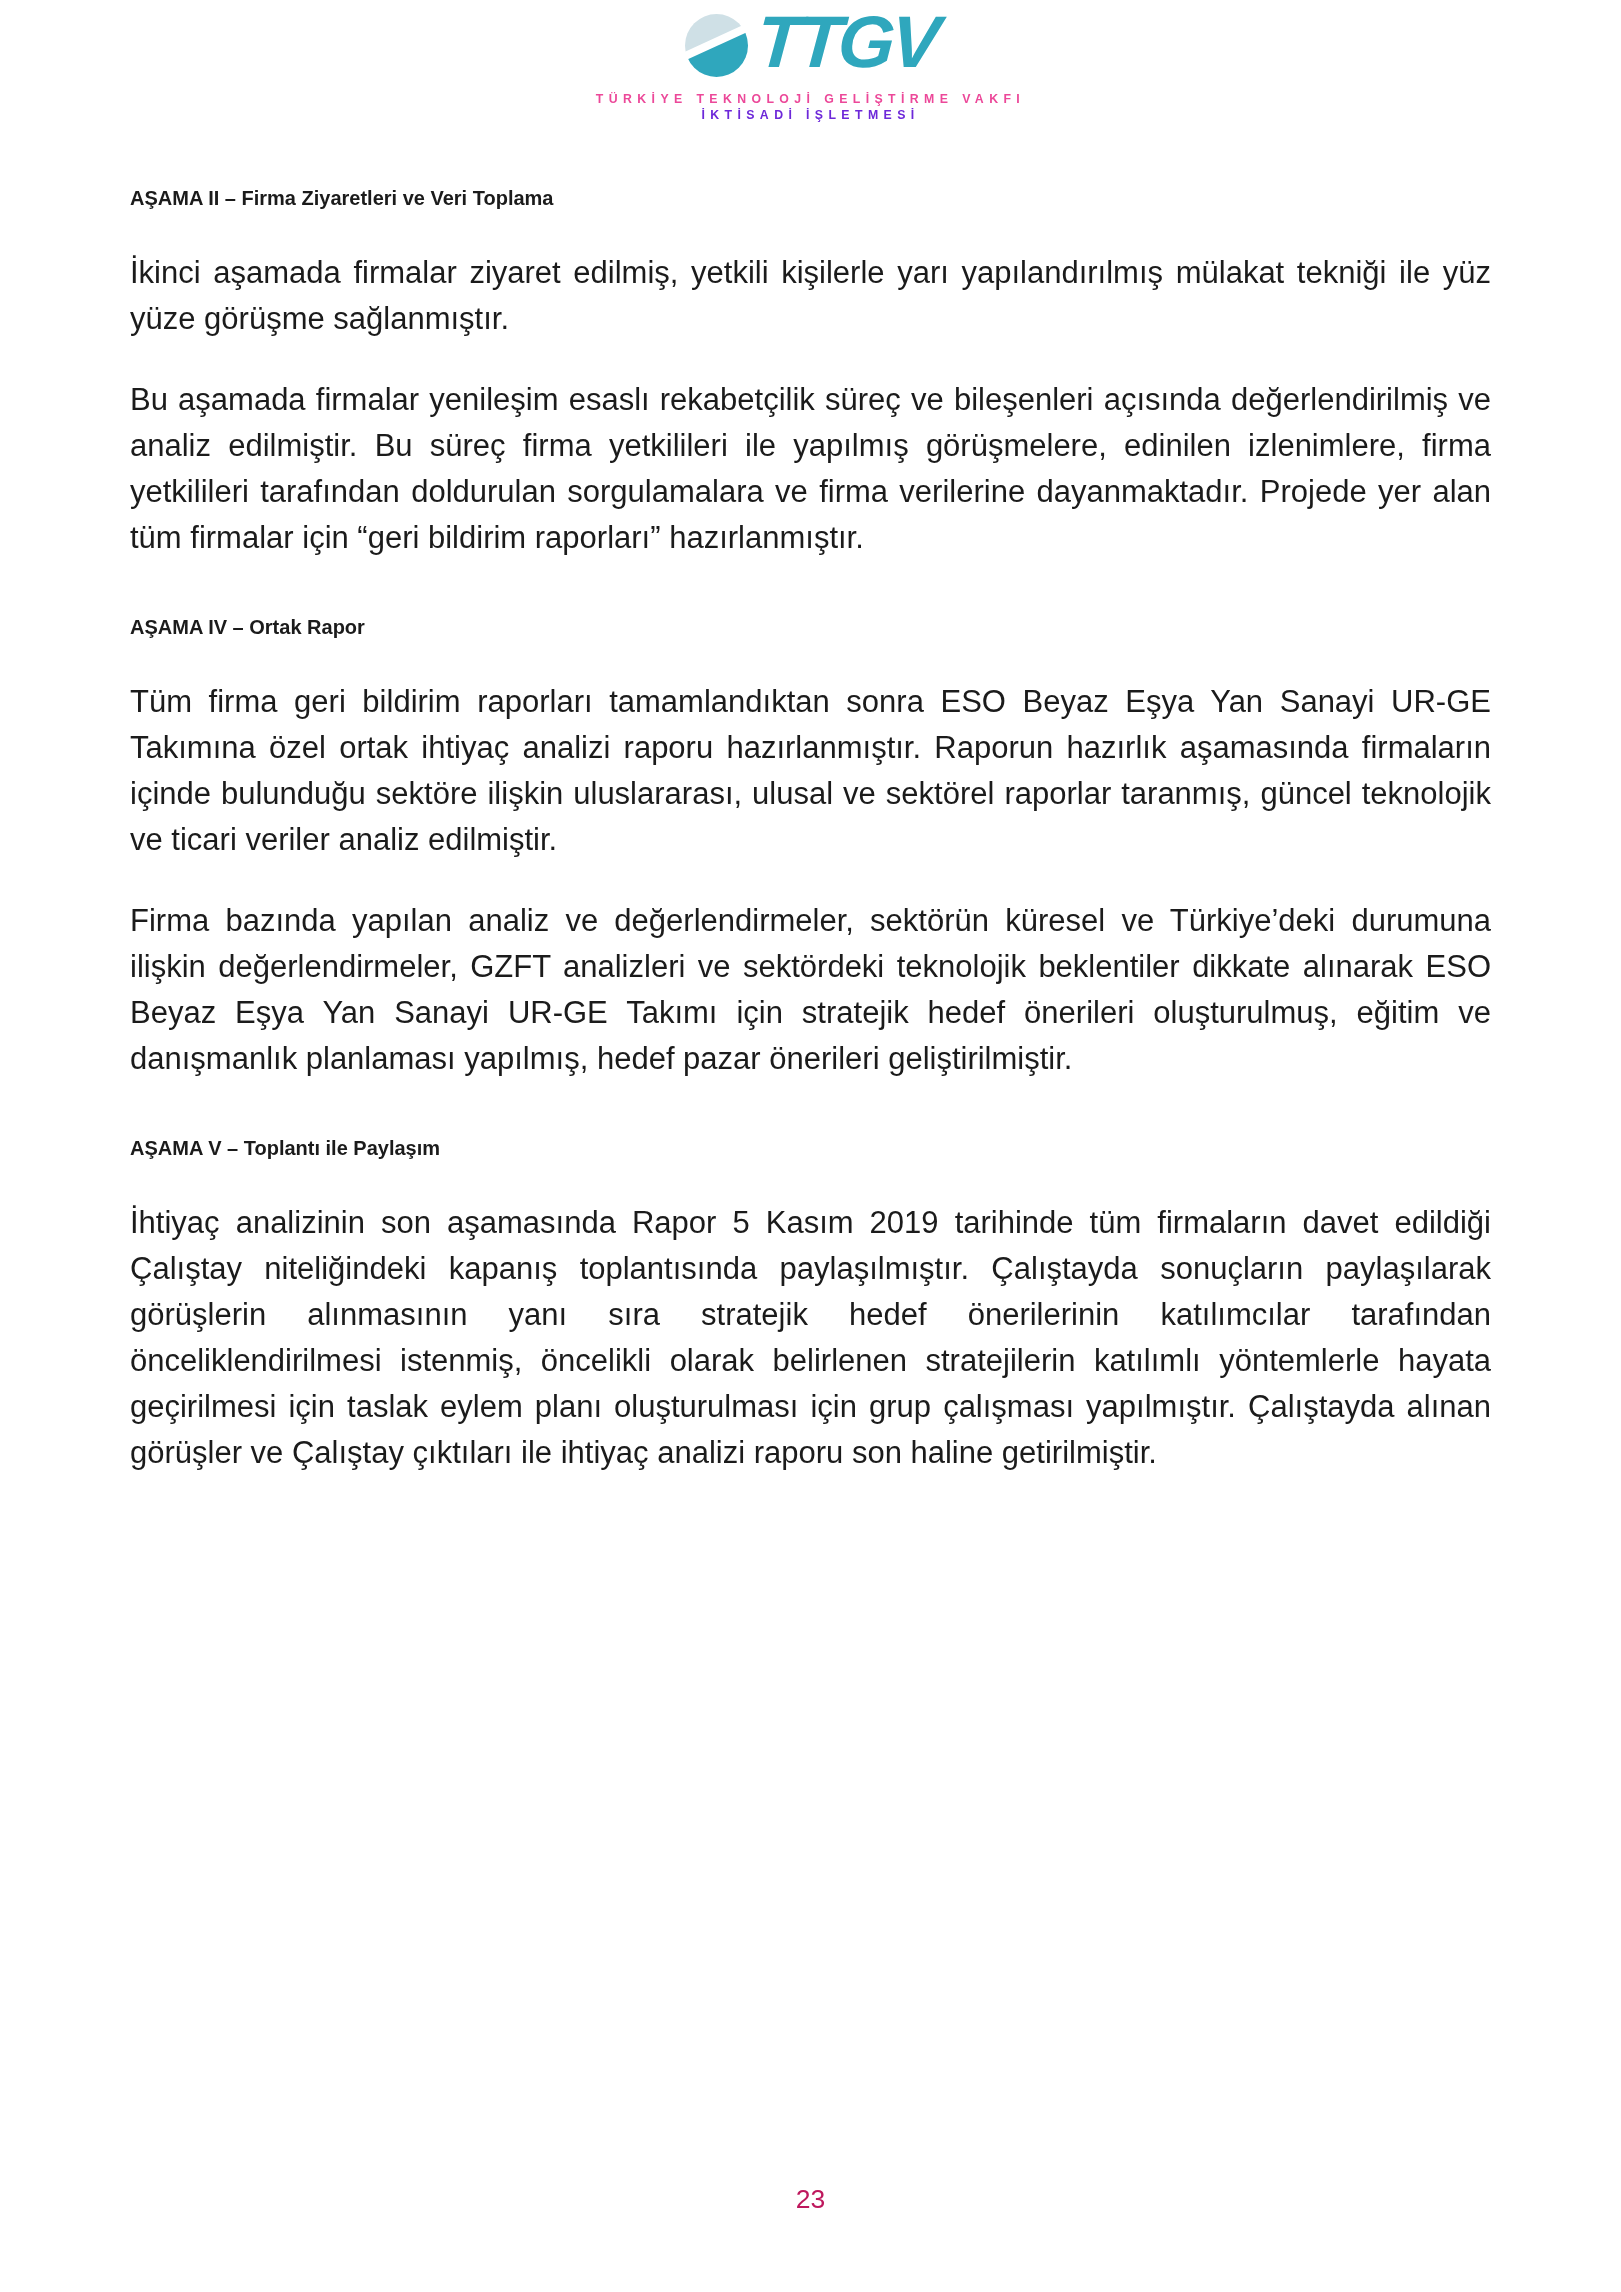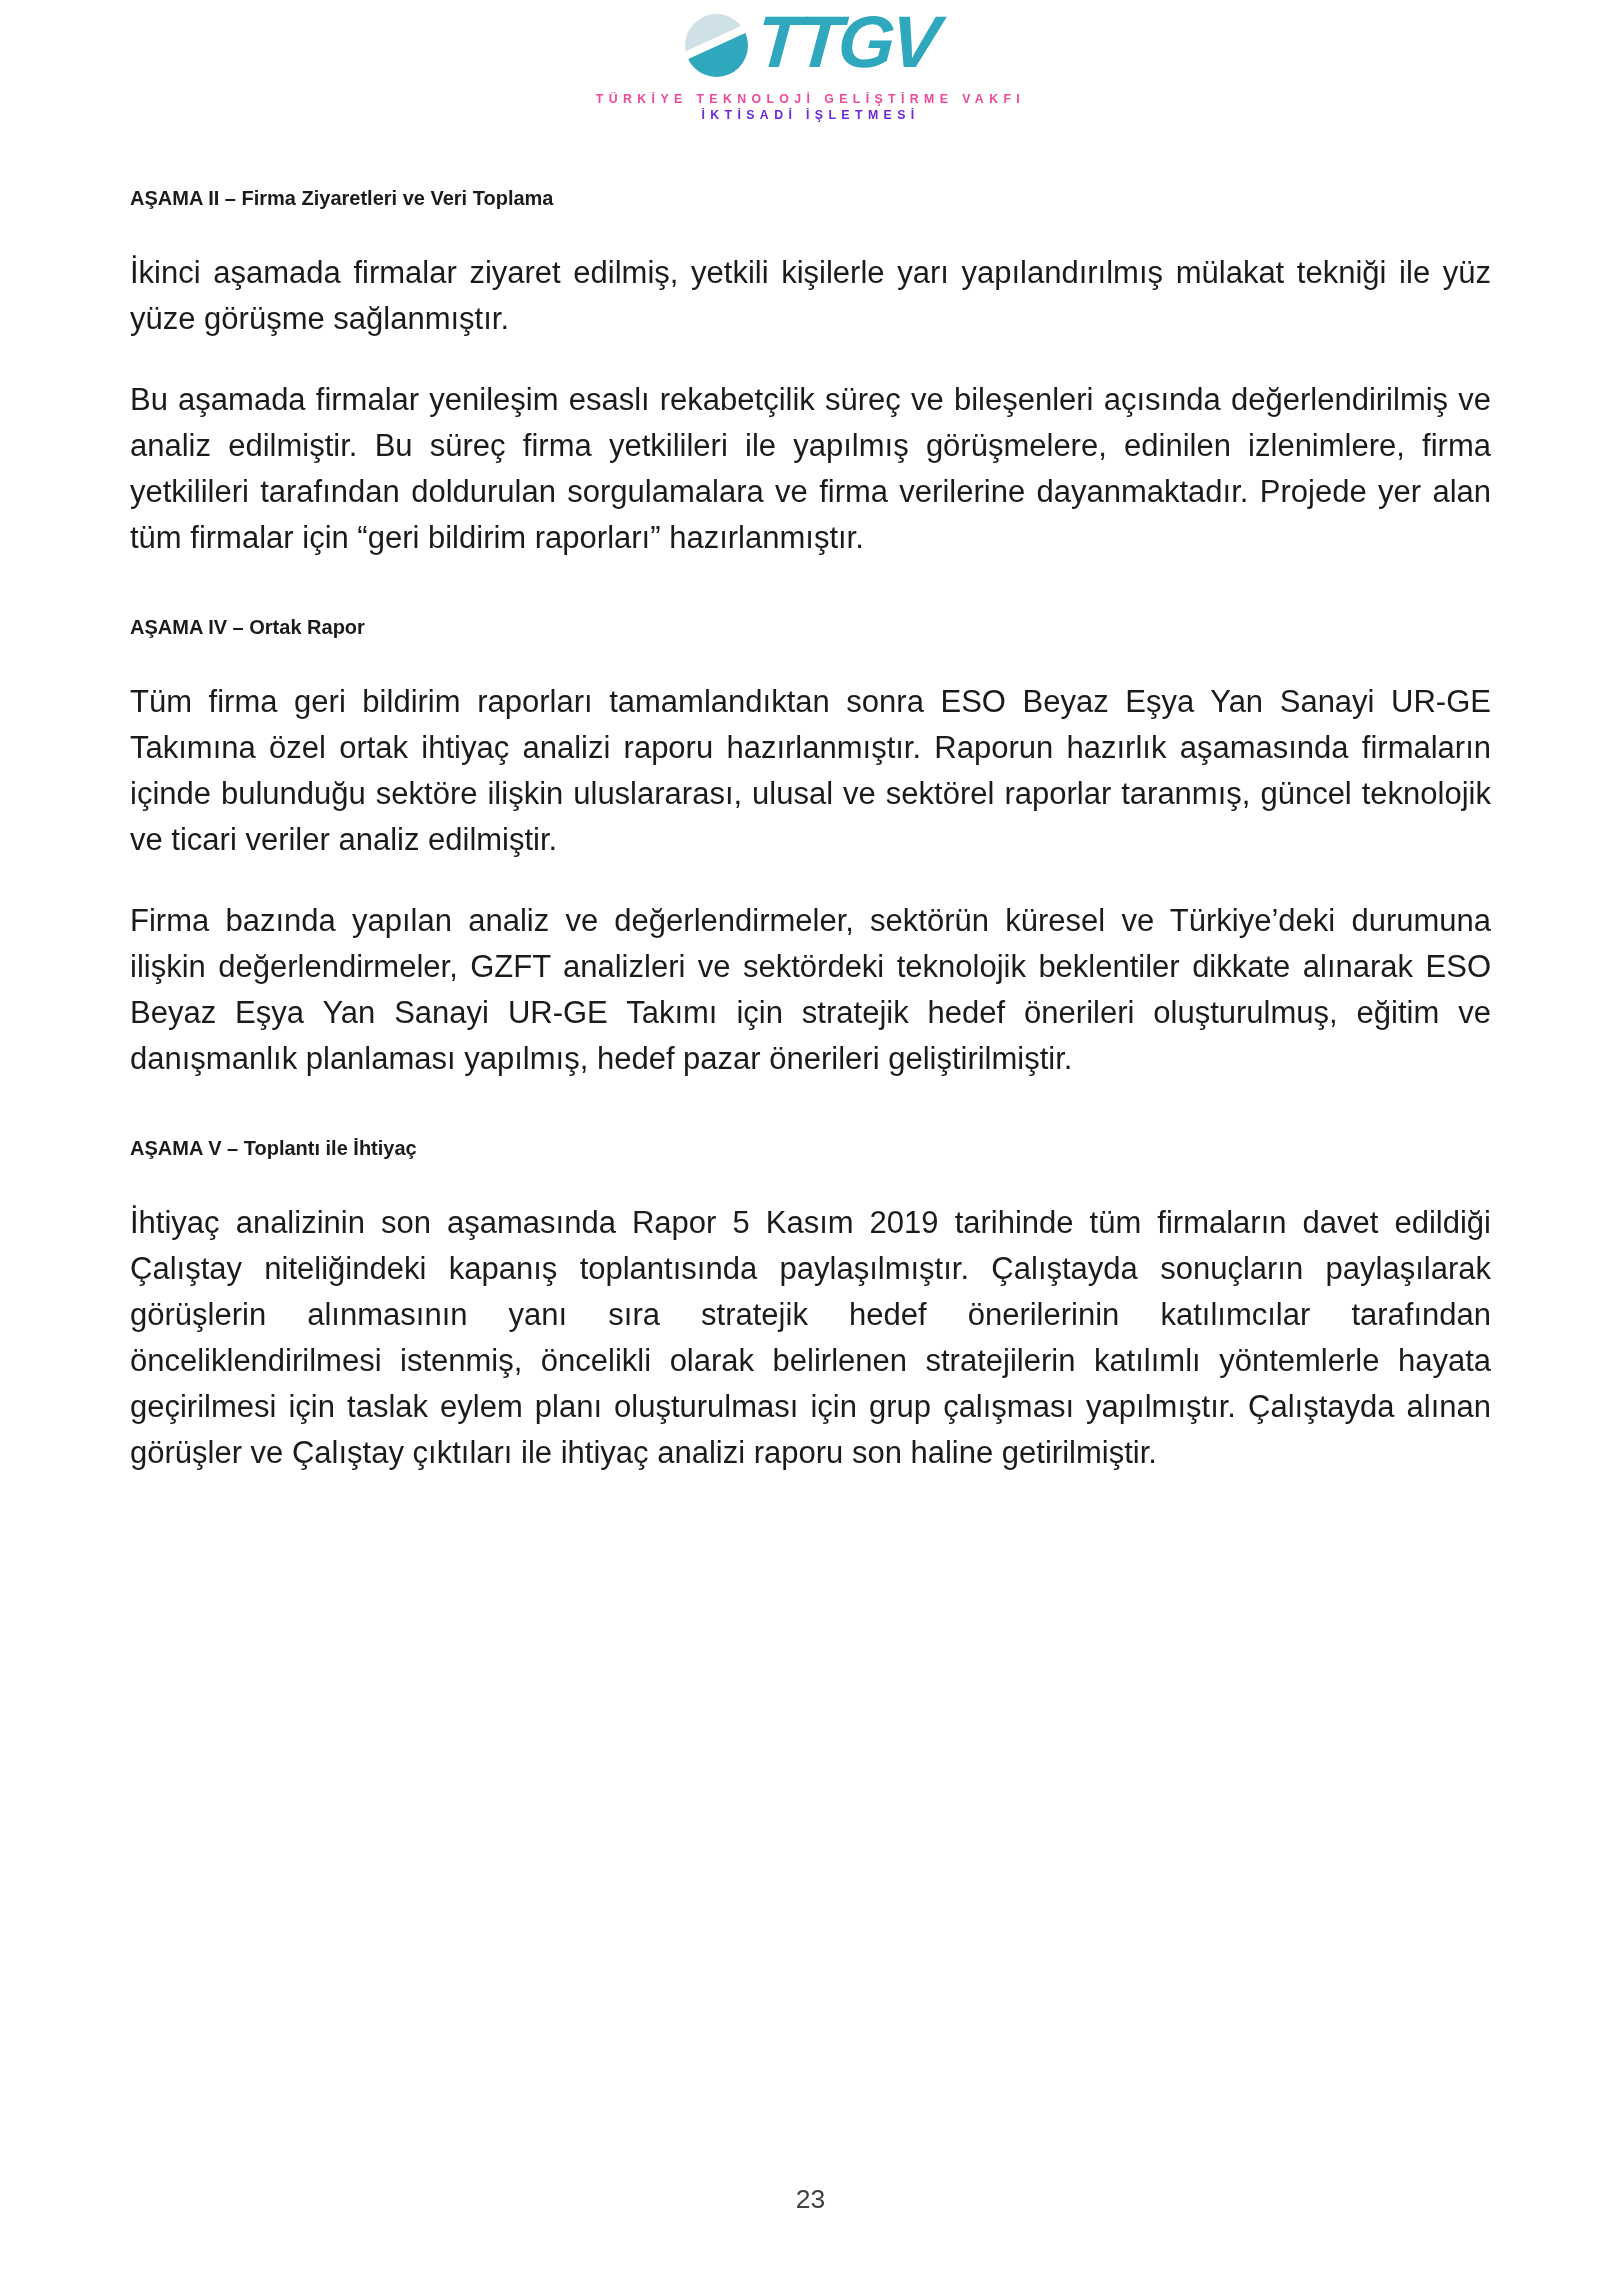--- a/index.html
+++ b/index.html
@@ -77,21 +77,21 @@
 
   
   .doc-footer {
     margin-top: auto;
     padding-bottom: 76px;
     text-align: center;
   }
   .page-number {
     font-size: 26.5px;
     line-height: 35px;
-    color: #404040;
+    color: #be185d;
   }
 </style>
 </head>
 <body>
 
 <div class="page">
 
   <header class="doc-header">
     <div class="logo-row">
       <span>
@@ -126,21 +126,21 @@
   <p class="para">Bu aşamada firmalar yenileşim esaslı rekabetçilik süreç ve bileşenleri açısında değerlendirilmiş ve analiz edilmiştir. Bu süreç firma yetkilileri ile yapılmış görüşmelere, edinilen izlenimlere, firma yetkilileri tarafından doldurulan sorgulamalara ve firma verilerine dayanmaktadır. Projede yer alan tüm firmalar için “geri bildirim raporları” hazırlanmıştır.</p>
       </section>
 
   <section class="doc-section">
     <h2 class="section-heading">AŞAMA IV – Ortak Rapor</h2>
   <p class="para">Tüm firma geri bildirim raporları tamamlandıktan sonra ESO Beyaz Eşya Yan Sanayi UR-GE Takımına özel ortak ihtiyaç analizi raporu hazırlanmıştır. Raporun hazırlık aşamasında firmaların içinde bulunduğu sektöre ilişkin uluslararası, ulusal ve sektörel raporlar taranmış, güncel teknolojik ve ticari veriler analiz edilmiştir.</p>
         <p class="para">Firma bazında yapılan analiz ve değerlendirmeler, sektörün küresel ve Türkiye’deki durumuna ilişkin değerlendirmeler, GZFT analizleri ve sektördeki teknolojik beklentiler dikkate alınarak ESO Beyaz Eşya Yan Sanayi UR-GE Takımı için stratejik hedef önerileri oluşturulmuş, eğitim ve danışmanlık planlaması yapılmış, hedef pazar önerileri geliştirilmiştir.</p>
       </section>
 
   <section class="doc-section">
-    <h2 class="section-heading">AŞAMA V – Toplantı ile İhtiyaç</h2>
+    <h2 class="section-heading">AŞAMA V – Toplantı ile Paylaşım</h2>
   <p class="para">İhtiyaç analizinin son aşamasında Rapor 5 Kasım 2019 tarihinde tüm firmaların davet edildiği Çalıştay niteliğindeki kapanış toplantısında paylaşılmıştır. Çalıştayda sonuçların paylaşılarak görüşlerin alınmasının yanı sıra stratejik hedef önerilerinin katılımcılar tarafından önceliklendirilmesi istenmiş, öncelikli olarak belirlenen stratejilerin katılımlı yöntemlerle hayata geçirilmesi için taslak eylem planı oluşturulması için grup çalışması yapılmıştır. Çalıştayda alınan görüşler ve Çalıştay çıktıları ile ihtiyaç analizi raporu son haline getirilmiştir.</p>
       </section>
 </main>
 
   <footer class="doc-footer">
     <div class="page-number">23</div>
   </footer>
 
 </div>
 

